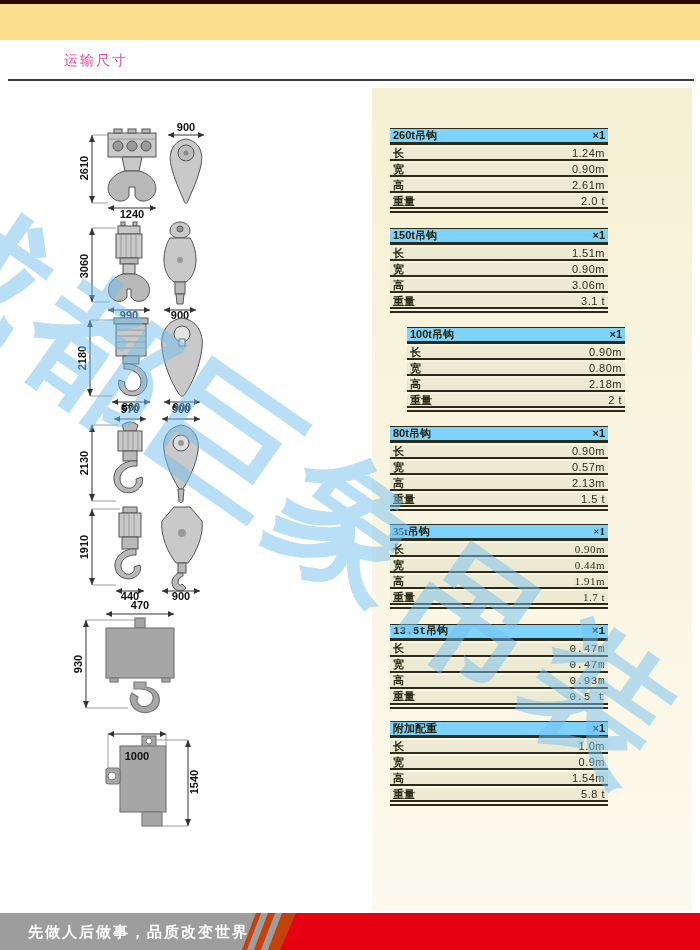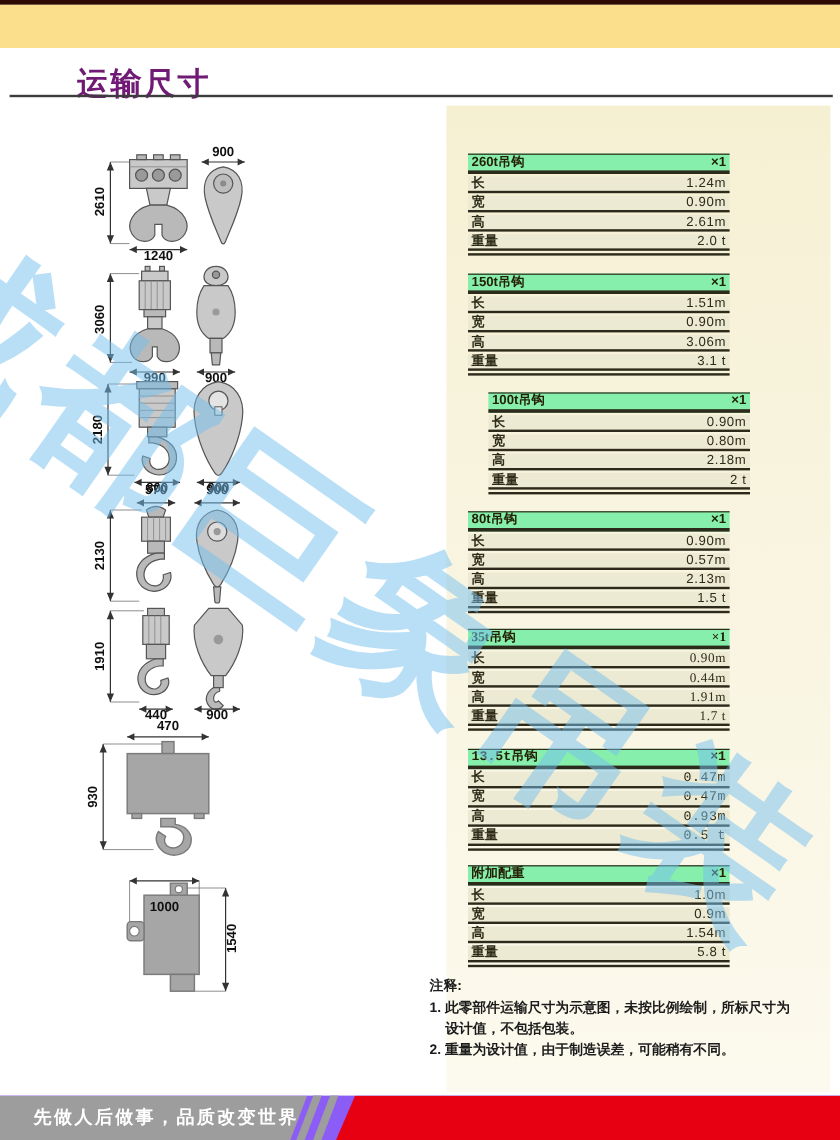--- a/index.html
+++ b/index.html
@@ -2,31 +2,31 @@
 <html><head>
 <meta charset="utf-8">
 <style>
   html,body{margin:0;padding:0;background:#e9e9e9;}
   .page{position:relative;width:700px;height:950px;background:#ffffff;overflow:hidden;
         font-family:"Liberation Sans","DejaVu Sans",sans-serif;}
 
   
   .topbar{position:absolute;left:0;top:0;width:700px;height:4px;background:#2e0904;}
   .topband{position:absolute;left:0;top:4px;width:700px;height:36px;background:#fbdf8d;}
-  .pagetitle{position:absolute;left:64px;top:52px;font-size:26px;font-weight:bold;
-             color:#701a75;letter-spacing:2px;}
+  .pagetitle{position:absolute;left:64px;top:52px;font-size:14px;font-weight:normal;
+             color:#ec4899;letter-spacing:2px;}
   .titlerule{position:absolute;left:8px;top:79px;width:686px;height:2px;background:#3c3c3c;}
 
   
   .panel{position:absolute;left:372px;top:88px;width:320px;height:822px;
          background:linear-gradient(180deg,#f6f0d3 0%,#f9f5e2 55%,#fcfaee 100%);}
 
   
   .qtable{position:absolute;left:390px;width:218px;z-index:10;}
-  .thead{background:#86efac;border-top:1px solid #2c2a1a;border-bottom:3px solid #2c2a1a;
+  .thead{background:#7dd3fc;border-top:1px solid #2c2a1a;border-bottom:3px solid #2c2a1a;
          height:13px;line-height:13px;display:flex;justify-content:space-between;
          padding:0 3px;font-size:11px;font-weight:bold;color:#241f05;text-align:right;}
   .trow{background:#edead3;border-bottom:2px solid #2c2a1a;margin-top:2px;height:12px;
         line-height:12px;display:flex;justify-content:space-between;padding:0 3px;
         font-size:11px;color:#2e2b18;}
   .trow .lab{font-weight:bold;}
   .trow .val{letter-spacing:0.5px;}
   .tclose{height:2px;background:#2c2a1a;margin-top:2px;}
 
   
@@ -48,21 +48,21 @@
          line-height:1.55;color:#1c1c1c;font-weight:600;z-index:10;}
   .notes .indent{padding-left:13px;}
 
   
   .watermark{position:absolute;left:-28px;top:148px;font-size:142px;font-weight:bold;
              color:rgba(116,192,240,0.5);transform:rotate(35deg);transform-origin:0 0;
              white-space:nowrap;letter-spacing:10px;z-index:40;pointer-events:none;
              font-family:"DejaVu Serif","Liberation Serif",serif;}
 
   
-  .footer{position:absolute;left:0;top:913px;width:700px;height:37px;background:#8b5cf6;z-index:20;}
+  .footer{position:absolute;left:0;top:913px;width:700px;height:37px;background:#c2410c;z-index:20;}
   .f-gray{position:absolute;left:0;top:0;width:256px;height:37px;background:#9d9d9d;
           clip-path:polygon(0 0,100% 0,calc(100% - 14px) 100%,0 100%);}
   .f-stripe{position:absolute;top:0;width:7px;height:37px;background:#9d9d9d;
             transform:skewX(-21deg);}
   .f-red{position:absolute;left:280px;top:0;width:420px;height:37px;background:#e60012;
          clip-path:polygon(16px 0,100% 0,100% 100%,0 100%);}
   .f-slogan{position:absolute;left:28px;top:0;height:37px;line-height:37px;color:#fff;
             font-size:15px;font-weight:bold;letter-spacing:2px;z-index:2;}
 </style>
 </head>
@@ -439,26 +439,20 @@
         <span class="lab">高</span>
         <span class="val">1.54m</span>
       </div>
     <div class="trow">
         <span class="lab">重量</span>
         <span class="val">5.8 t</span>
       </div>
     <div class="tclose"></div>
   </div>
 
-  <div class="notes">
-    <div>注释:</div>
-    <div>1. 此零部件运输尺寸为示意图，未按比例绘制，所标尺寸为</div>
-    <div class="indent">设计值，不包括包装。</div>
-    <div>2. 重量为设计值，由于制造误差，可能稍有不同。</div>
-  </div>
 
   <div class="watermark">成都巨象吊装</div>
 
   <div class="footer">
     <div class="f-gray"></div>
     <div class="f-stripe" style="left:254px;"></div>
     <div class="f-stripe" style="left:268px;"></div>
     <div class="f-red"></div>
     <div class="f-slogan">先做人后做事，品质改变世界</div>
   </div>

